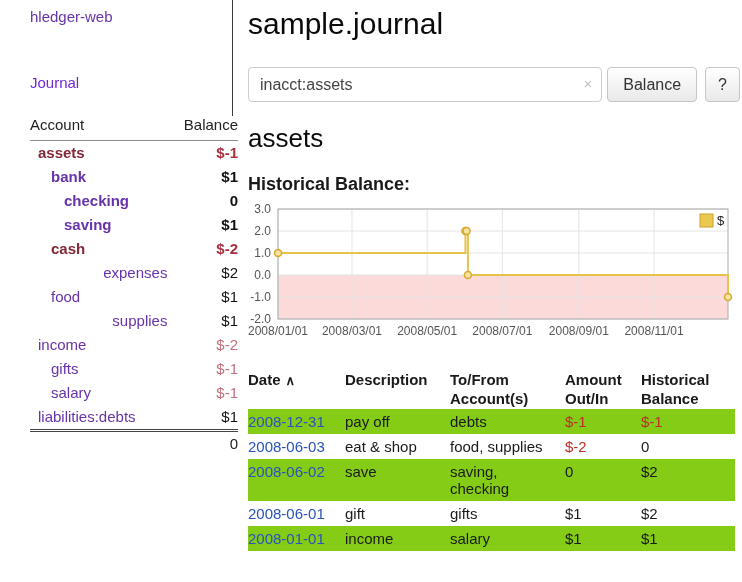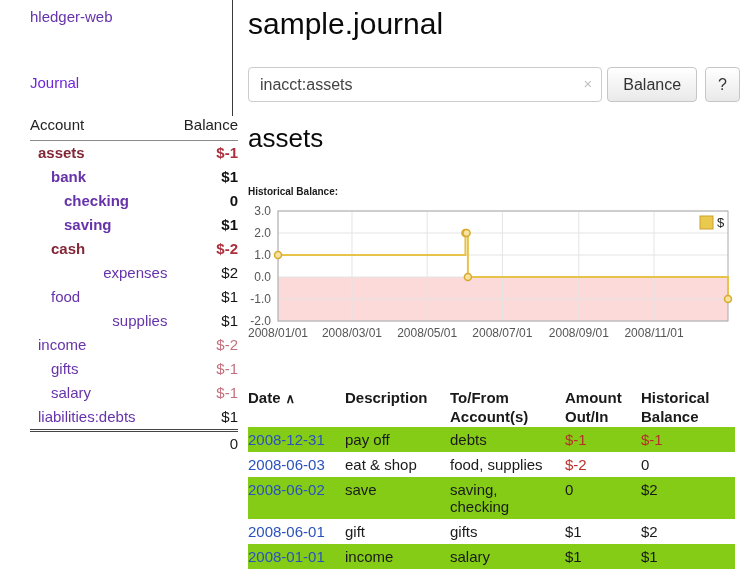--- a/index.html
+++ b/index.html
@@ -32,28 +32,28 @@
   .search-row{margin-top:26px;display:flex;align-items:center}
   .search-box{position:relative;width:404px}
   .search-box input{box-sizing:border-box;width:100%;height:35px;border:1px solid #ccc;border-radius:4px;
        padding:0 30px 0 11px;font-size:16px;color:#444;font-family:inherit;outline:none}
   .clear-x{position:absolute;right:10px;top:8px;font-size:15px;color:#c0c0c0;cursor:pointer}
   .btn{height:35px;margin-left:5px;border:1px solid #c6c6c6;border-radius:4px;
        background:linear-gradient(#ffffff,#e9e9e9);font-size:16px;color:#333;
        font-family:inherit;padding:0 15px;cursor:pointer}
   .btn.help{margin-left:8px;padding:0 12px}
   h2.account-heading{margin:21px 0 0;font-size:26px;font-weight:400;color:#0a0a0a}
-  .chart-label{margin-top:32px;font-size:10px;font-weight:bold}
+  .chart-label{margin-top:20px;font-size:18px;font-weight:bold}
   .chart-wrap{margin-top:8px;height:148px}
   .chart-wrap svg{overflow:visible;display:block}
   .chart-wrap text.tick{font-family:"Liberation Sans",sans-serif;font-size:12px;fill:#555}
   .chart-wrap text.legend-label{font-family:"Liberation Sans",sans-serif;font-size:13px;fill:#222}
 
   
-  table.register{border-collapse:collapse;table-layout:fixed;width:487px;margin-top:34px;font-size:15px}
+  table.register{border-collapse:collapse;table-layout:fixed;width:487px;margin-top:18px;font-size:15px}
   table.register th{font-weight:bold;text-align:left;vertical-align:top;padding:1px 0;line-height:19px}
   table.register th.r,table.register td.r{text-align:left}
   table.register td{padding:4px 0;vertical-align:top;line-height:17px}
   table.register td.tf{padding-right:14px}
   table.register tr.stripe{background:#84cc16}
   td.date-cell a{color:#2a52be}
   td.neg{color:#b8302a}
   .sort-caret{font-size:13px;margin-left:5px}
 </style>
 </head>

